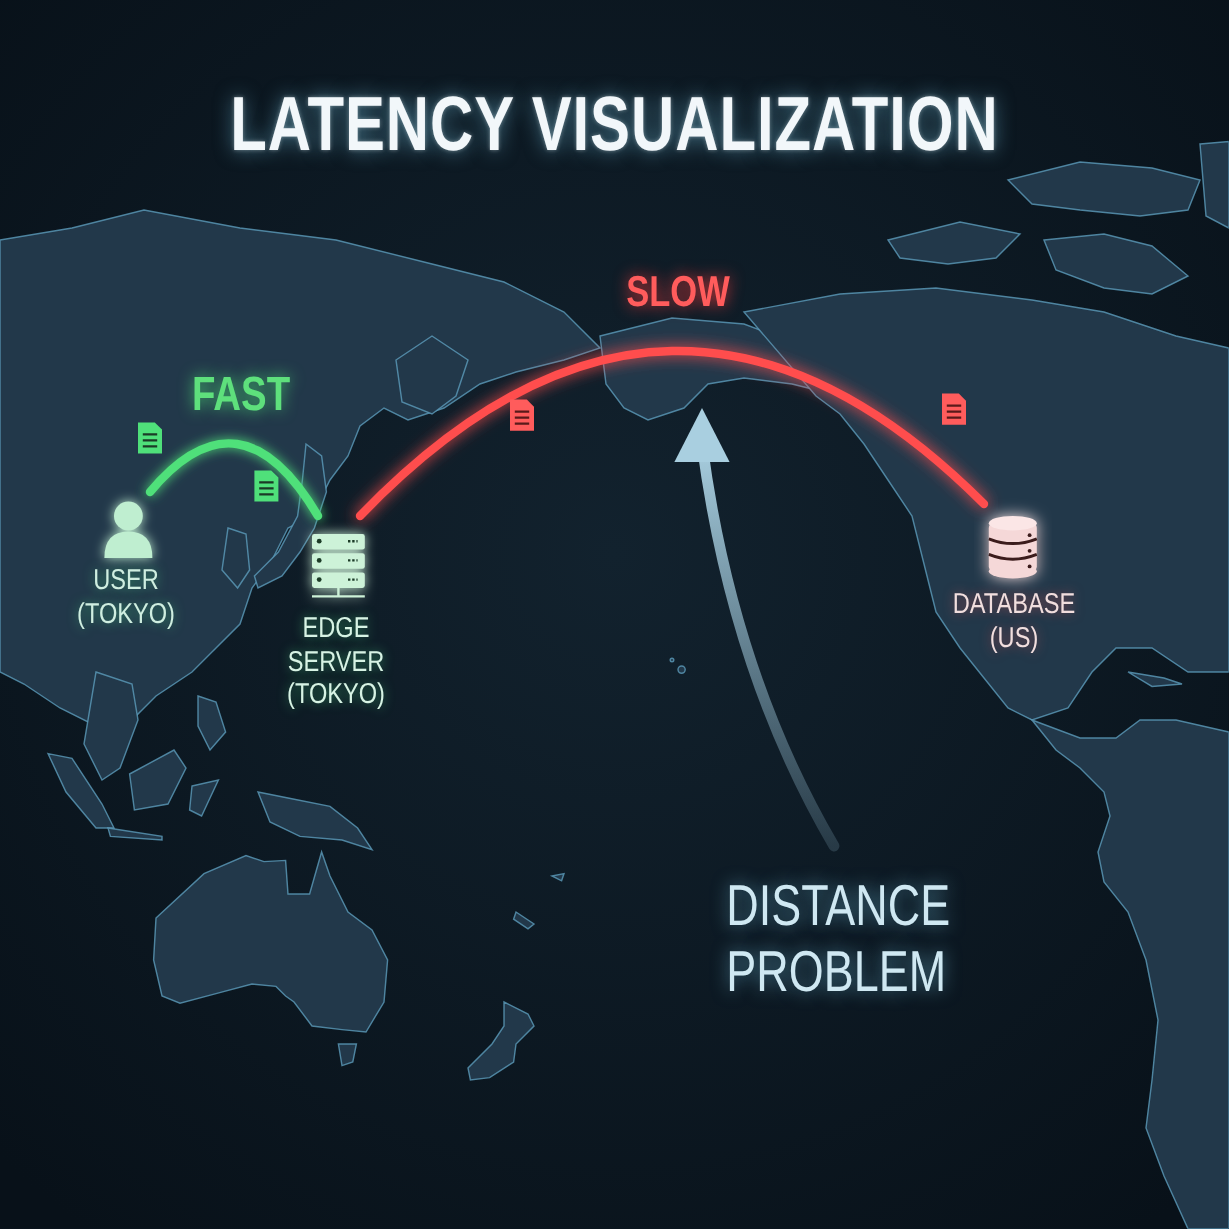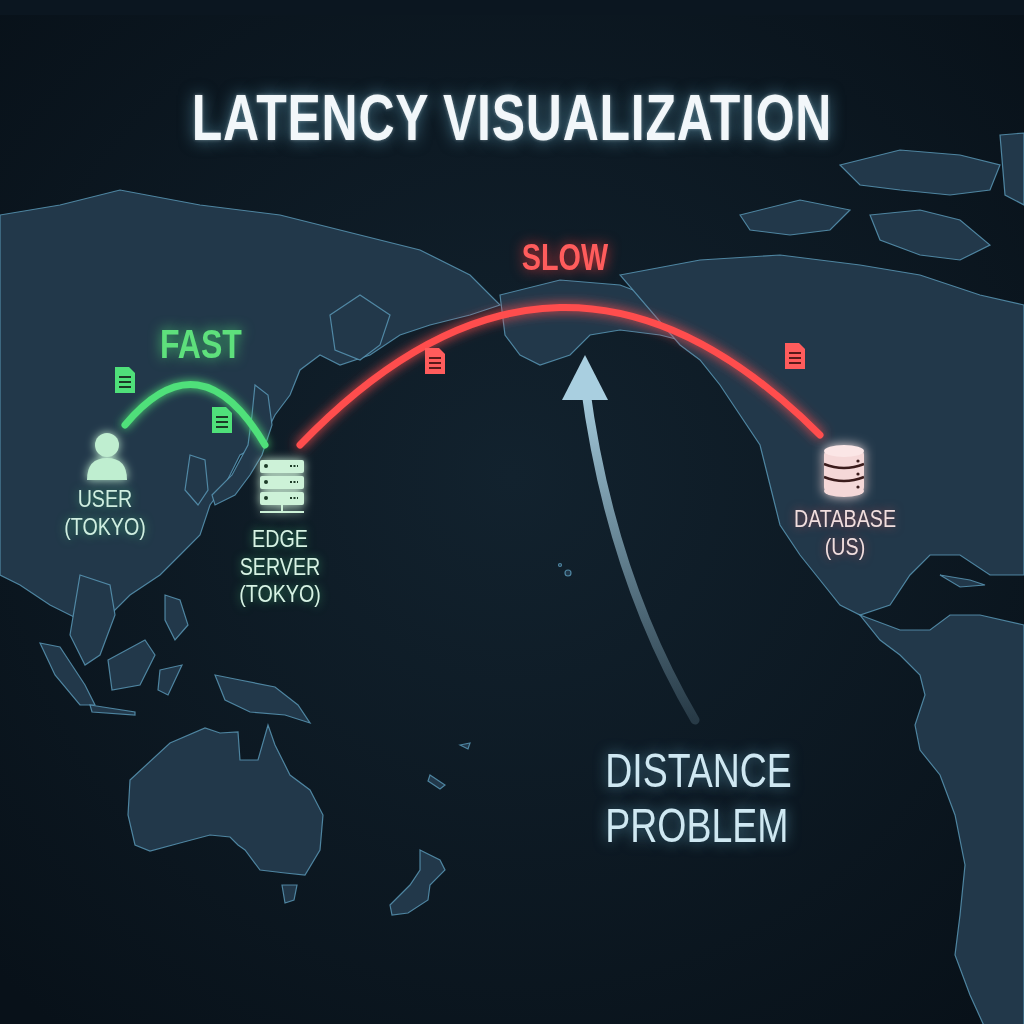--- a/index.html
+++ b/index.html
@@ -1,18 +1,18 @@
 <!DOCTYPE html>
 <html><head>
 <meta charset="utf-8">
 <style>
   html, body { margin:0; padding:0; }
   body { width:1024px; height:1024px; overflow:hidden; background:#0b1620; position:relative;
          font-family:"Liberation Sans", "DejaVu Sans", sans-serif; }
-  .stage { position:absolute; inset:0; width:1024px; height:751px;margin-top:15px; }
+  .stage { position:absolute; inset:0; width:1024px; height:751px; }
   svg.map { position:absolute; left:0; top:0; }
   .title { position:absolute; left:0; top:66px; width:1024px; text-align:center;
            color:#f2f7fa; font-size:64px; font-weight:bold; letter-spacing:1px;
            transform:scaleX(0.78); transform-origin:center;
            text-shadow:0 0 18px rgba(120,200,230,0.55), 0 0 4px rgba(255,255,255,0.4); }
   .lbl { position:absolute; text-align:center; font-weight:normal; line-height:1.15; }
   .fast-lbl { left:150px; top:306px; width:100px; color:#5ee07c; font-size:40px; font-weight:bold;
               transform:scaleX(0.8); text-shadow:0 0 14px rgba(80,230,120,0.8); }
   .slow-lbl { left:500px; top:222px; width:130px; color:#ff5c5c; font-size:36px; font-weight:bold;
               transform:scaleX(0.8); text-shadow:0 0 14px rgba(255,60,60,0.8); }

